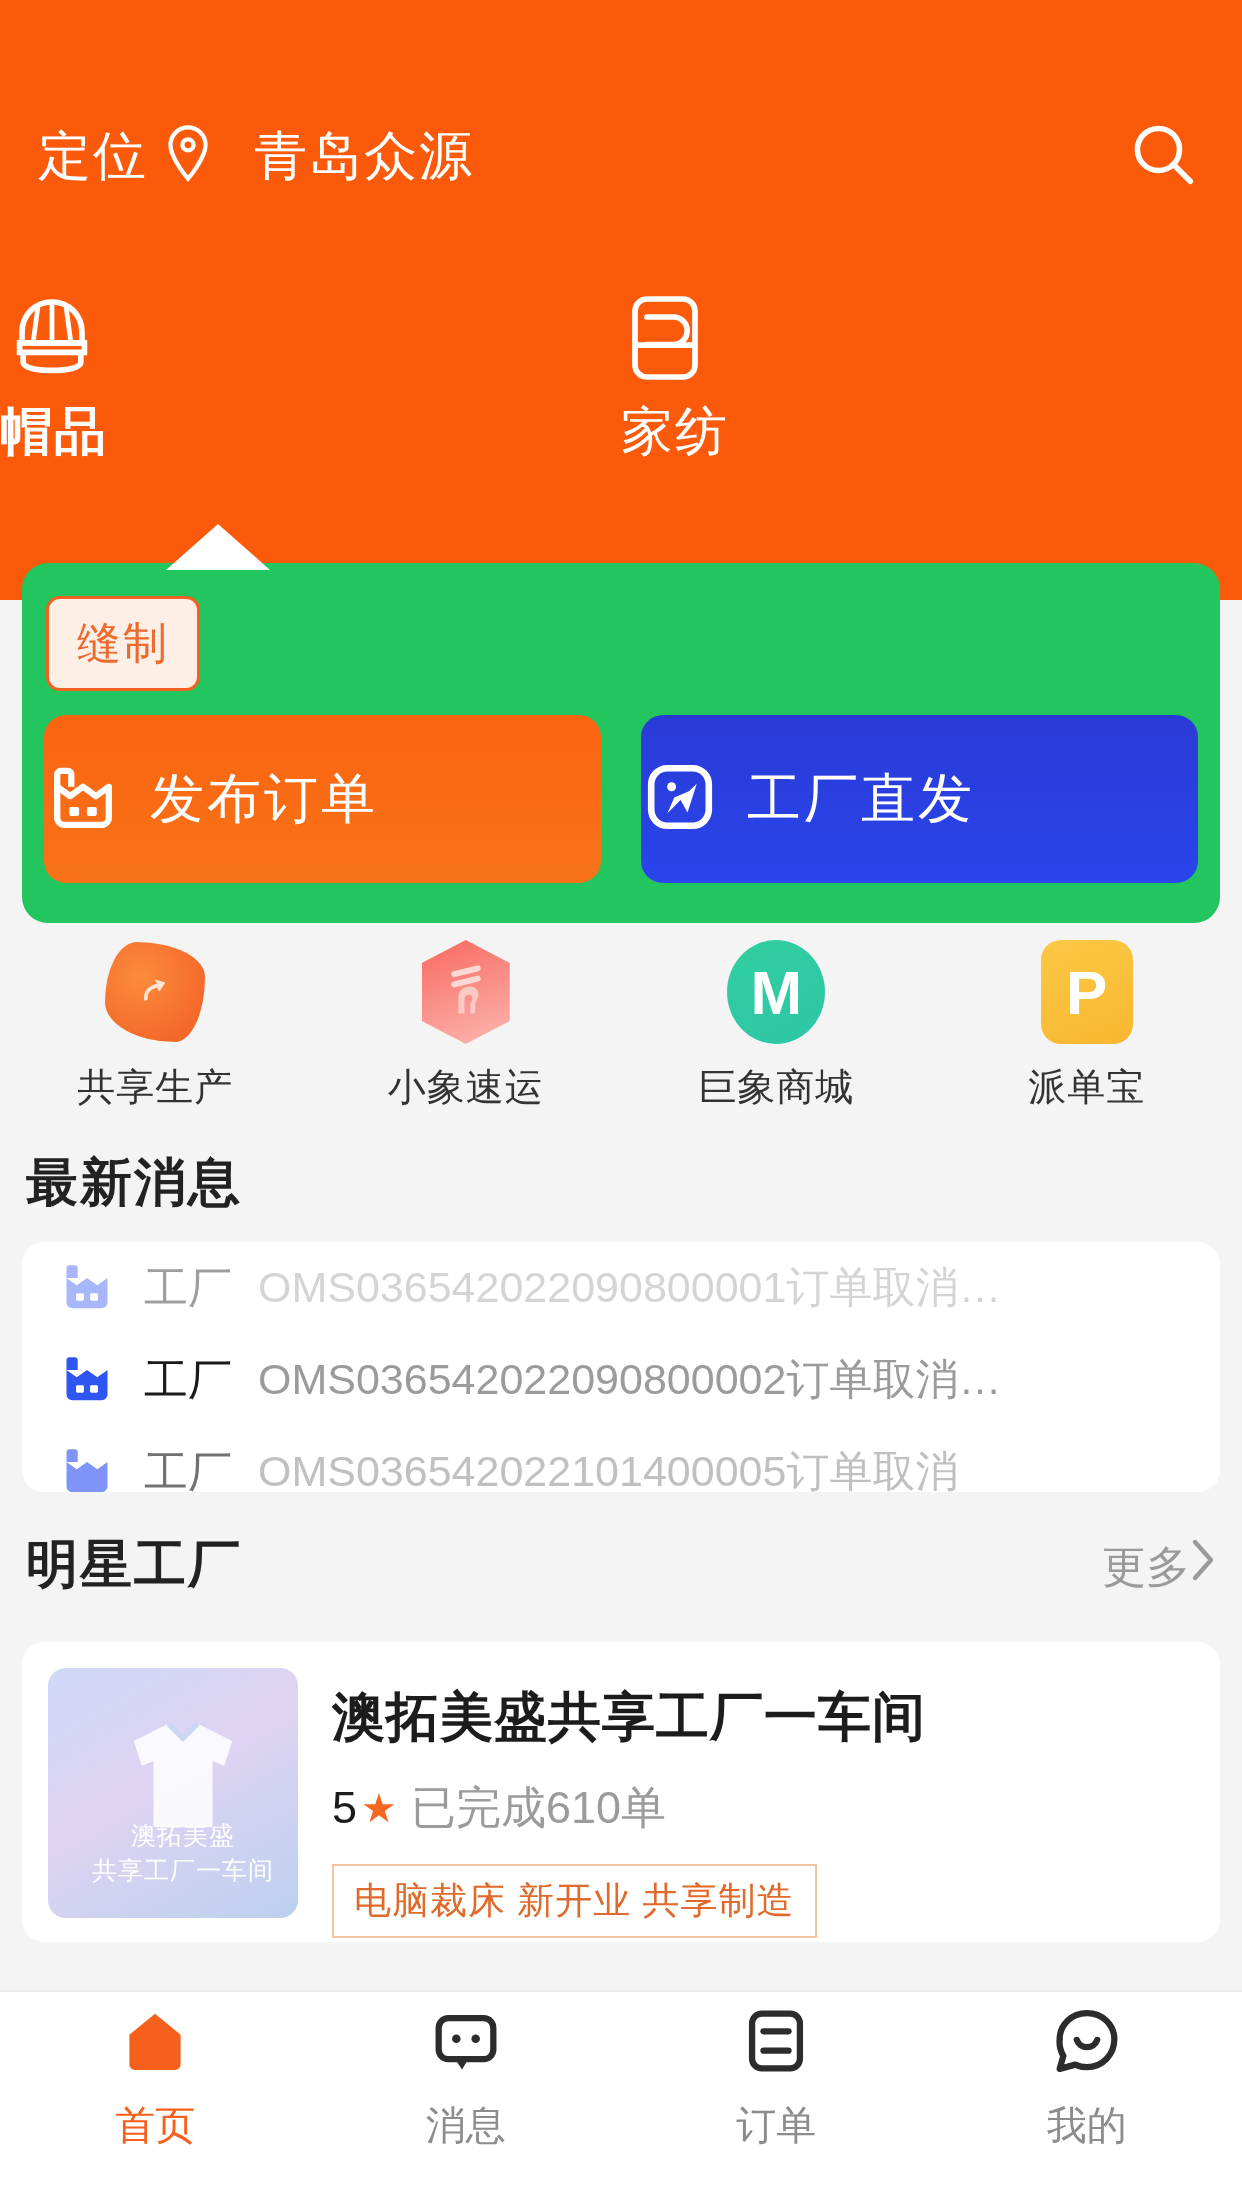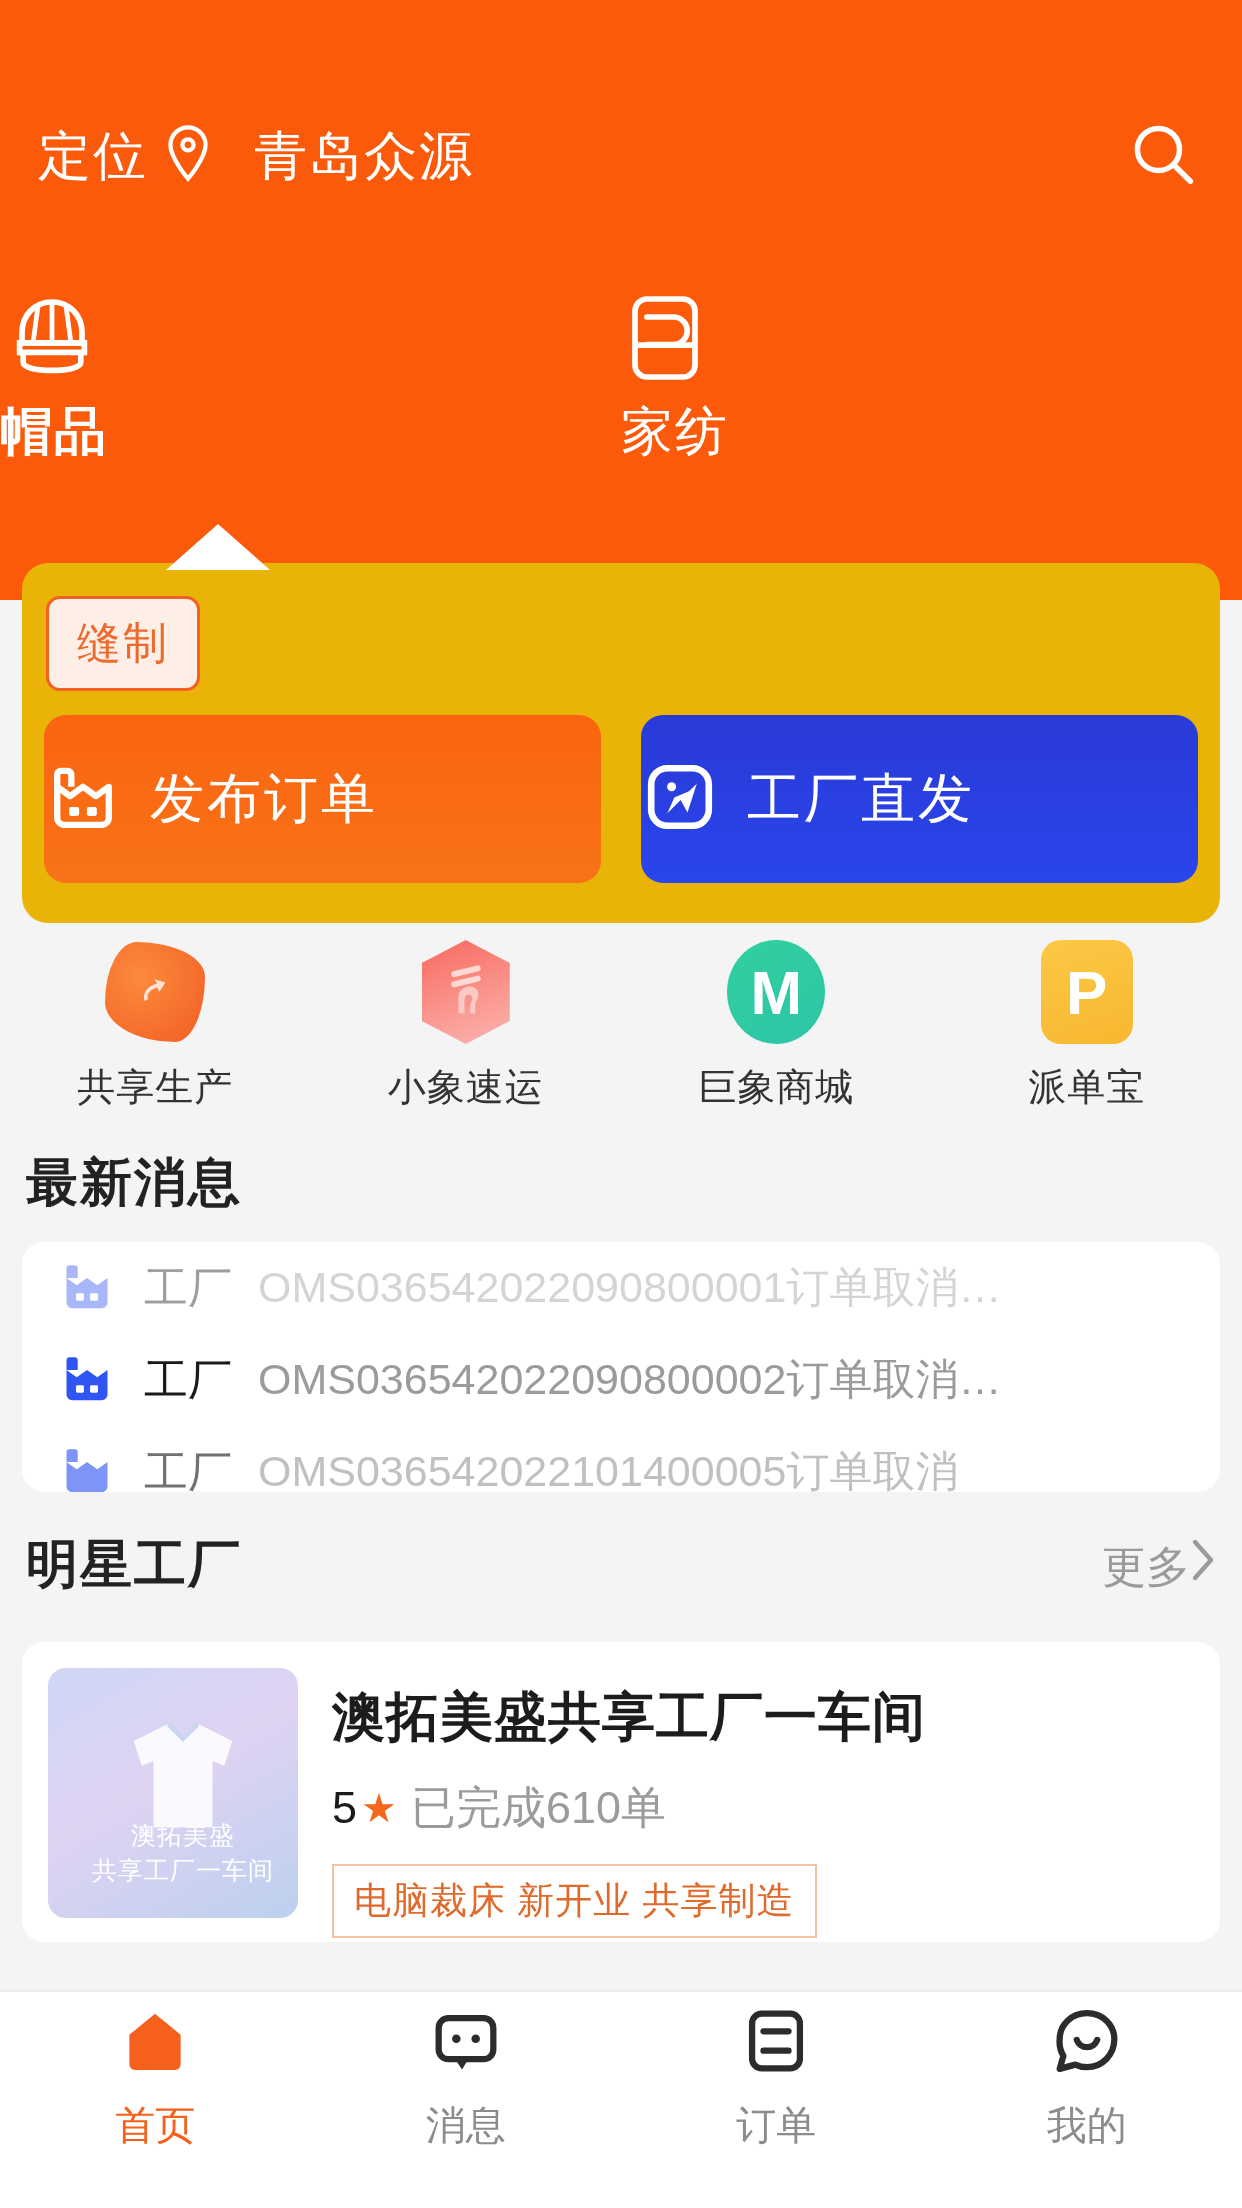--- a/index.html
+++ b/index.html
@@ -51,21 +51,21 @@
     width:0; height:0;
     border-left:52px solid transparent;
     border-right:52px solid transparent;
     border-bottom:46px solid #ffffff;
     z-index:3;
   }
 
   
   .action-card{
     position:absolute; left:22px; top:563px; width:1198px; height:360px;
-    background:#eab308; border-radius:26px; z-index:2;
+    background:#22c55e; border-radius:26px; z-index:2;
   }
   .tag-pill{
     position:absolute; left:24px; top:33px;
     padding:15px 28px; border:3px solid #f26122; border-radius:14px;
     background:#fdeee6; color:#ec6a2c; font-size:44px; letter-spacing:2px;
   }
   .btn-row{
     position:absolute; left:22px; top:152px; width:1154px; height:168px;
     display:flex; gap:40px;
   }

